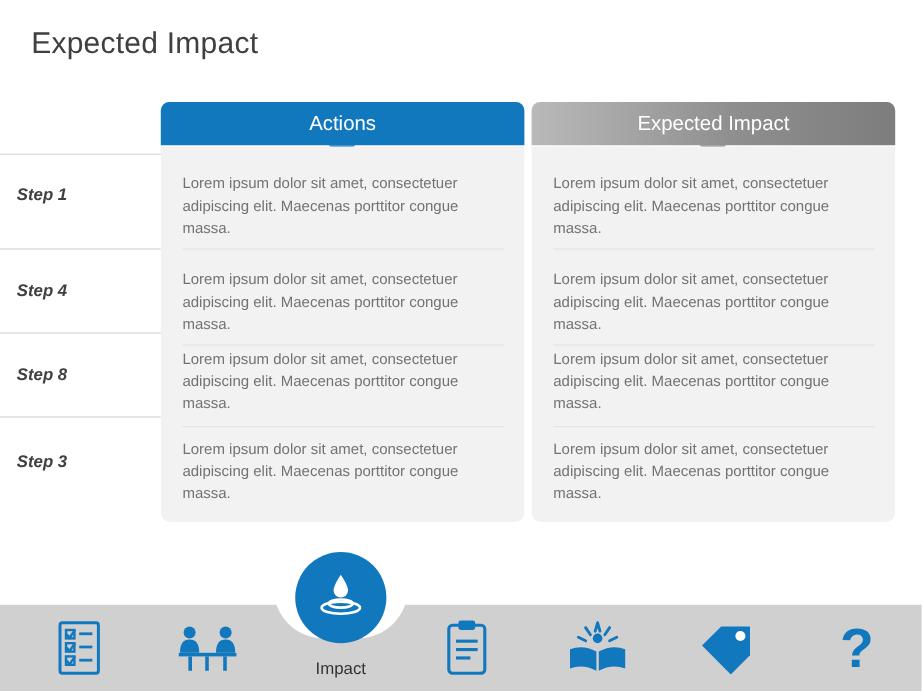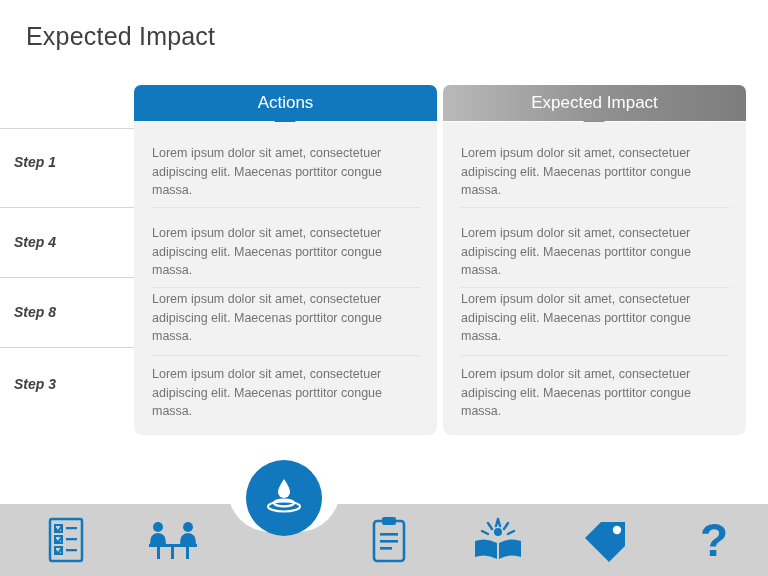--- a/index.html
+++ b/index.html
@@ -250,20 +250,21 @@
 
   <div class="impact-circle">
     <span>
       <svg width="46" height="46" viewBox="0 0 46 46">
         <path d="M23 6 q-6 9 -6 13 a6 6 0 0 0 12 0 q0 -4 -6 -13 z" fill="#ffffff"></path>
         <ellipse cx="23" cy="30" rx="10" ry="3.4" fill="none" stroke="#ffffff" stroke-width="2.2"></ellipse>
         <ellipse cx="23" cy="33.5" rx="16" ry="5" fill="none" stroke="#ffffff" stroke-width="2.2"></ellipse>
       </svg>
     </span>
   </div>
+  <div class="impact-caption">Impact</div>
 
   <div class="nav-icon" style="left:361px;">
     <span>
       <svg width="40" height="48" viewBox="0 0 40 48">
         <rect x="5" y="5" width="30" height="40" rx="3" fill="none" stroke="#1278be" stroke-width="2.6"></rect>
         <rect x="13" y="1" width="14" height="8" rx="2" fill="#1278be"></rect>
         <rect x="11" y="17" width="18" height="2.6" fill="#1278be"></rect>
         <rect x="11" y="24" width="18" height="2.6" fill="#1278be"></rect>
         <rect x="11" y="31" width="12" height="2.6" fill="#1278be"></rect>
       </svg>

